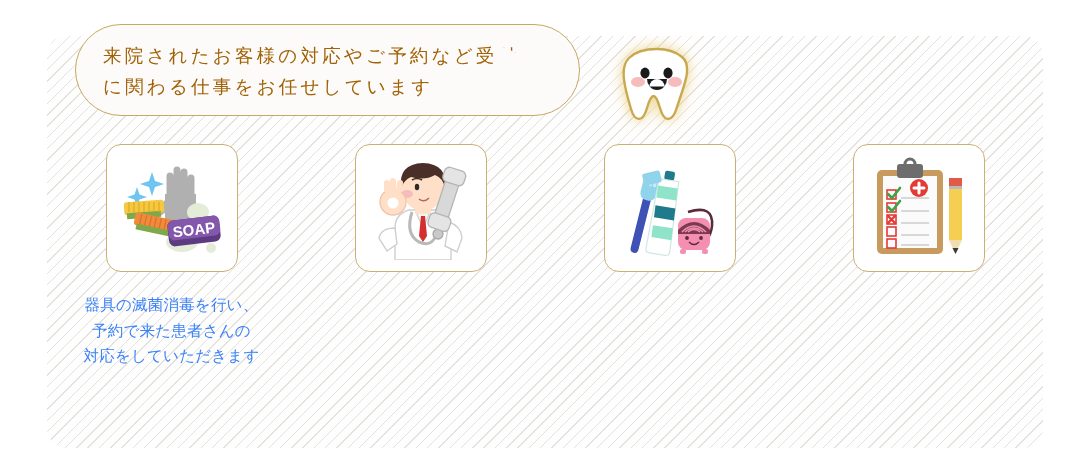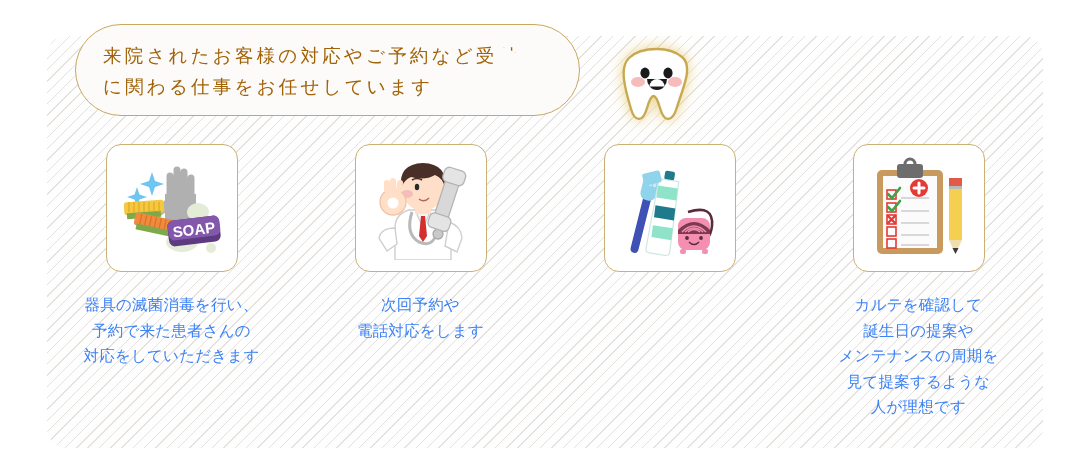--- a/index.html
+++ b/index.html
@@ -228,22 +228,20 @@
           <rect x="70" y="12" width="22" height="15" rx="5" fill="#e4e4e4" stroke="#b4b4b4" stroke-width="1.3"></rect>
           <rect x="70" y="60" width="22" height="15" rx="5" fill="#e4e4e4" stroke="#b4b4b4" stroke-width="1.3"></rect>
         </g>
         <g>
           <circle cx="28" cy="46" r="13" fill="#ffdfc8" stroke="#f0c3a6" stroke-width="1.3"></circle>
           <circle cx="28" cy="47" r="5.5" fill="#ffffff"></circle>
           <path d="M22 34 L22 27 M28 33 L28 25 M34 34 L35 27" stroke="#ffdfc8" stroke-width="6" stroke-linecap="round"></path>
         </g>
       </svg>
     </div>
-    <div class="caption">次回予約や
-電話対応をします</div>
   </div>
 
   <div class="col">
     <div class="card">
       <svg width="112" height="104" viewBox="0 0 112 104">
         <g transform="rotate(14 30 55)">
           <rect x="26" y="36" width="8" height="62" rx="4" fill="#3f51b5"></rect>
           <rect x="22" y="18" width="16" height="26" rx="7" fill="#8fd4ea"></rect>
           <g stroke="#cdeaf6" stroke-width="3" stroke-linecap="round">
             <path d="M26 20 L26 28 M30 19 L30 28 M34 20 L34 28"></path>
@@ -306,20 +304,15 @@
         </g>
         <g>
           <rect x="86" y="28" width="13" height="56" fill="#f4cf52"></rect>
           <rect x="86" y="22" width="13" height="8" fill="#e05a4a"></rect>
           <rect x="86" y="30" width="13" height="3" fill="#b9b9b9"></rect>
           <path d="M86 84 L99 84 L92.5 98 Z" fill="#f0ddb0"></path>
           <path d="M89.5 92 L95.5 92 L92.5 98 Z" fill="#3a3a3a"></path>
         </g>
       </svg>
     </div>
-    <div class="caption">カルテを確認して
-誕生日の提案や
-メンテナンスの周期を
-見て提案するような
-人が理想です</div>
   </div>
 
 </div>
 
 </body></html>

